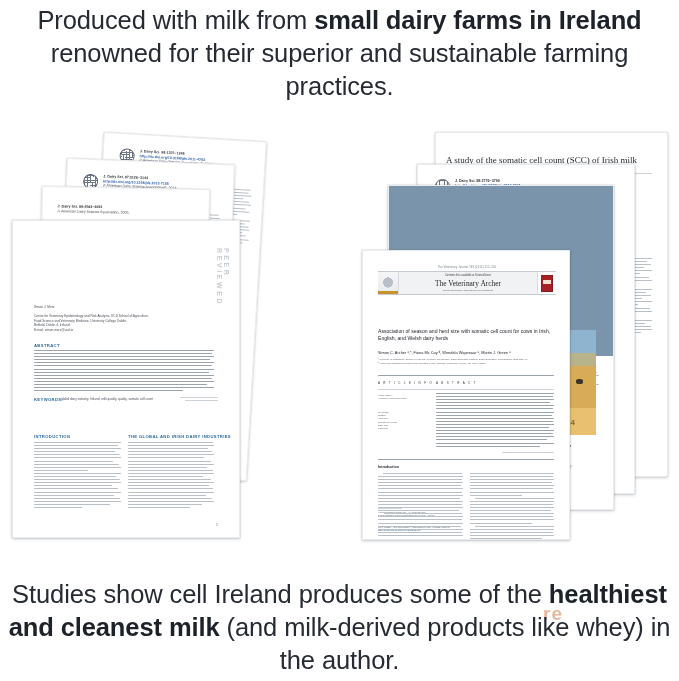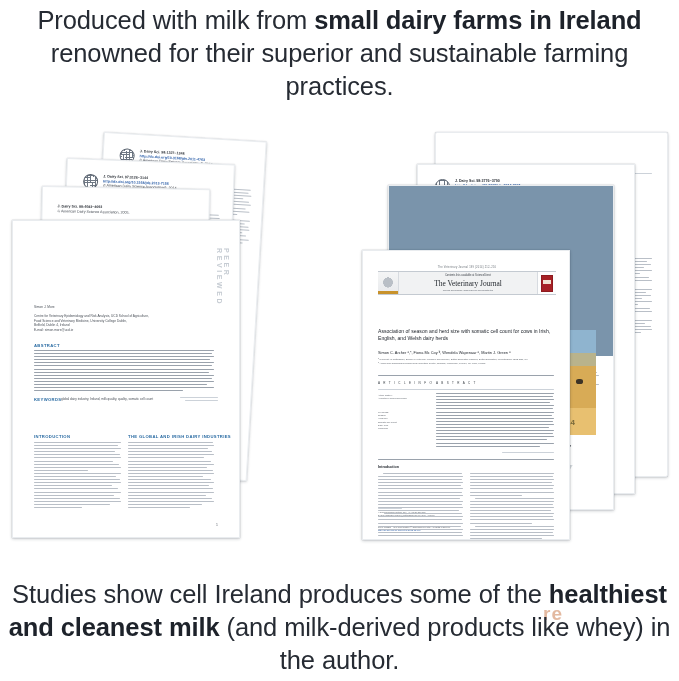--- a/index.html
+++ b/index.html
@@ -439,20 +439,21 @@
           </div>
         </div>
 
         <div class="pgno" style="right:21px; bottom:10px;">1</div>
       </div>
     </div>
 
     <div class="stack">
 
       <div class="sheet" style="left:435px; top:2px; width:233px; height:345px; border-radius:2px;">
+        <div class="scc-title" style="left:10px; top:22px;">A study of the somatic cell count (SCC) of Irish milk</div>
         <div class="lines" style="left:16px; top:40px; width:200px;">
           <div class="ln lt" style="width:100%"></div>
         </div>
         <div class="lines col2" style="left:16px; top:125px; width:200px;">
           <div>
             <div class="ln" style="width:0"></div>
           </div>
           <div>
             <div class="ln" style="width:100%"></div>
               <div class="ln" style="width:95%"></div>
@@ -536,21 +537,21 @@
           <div class="tvj-top">The Veterinary Journal 199 (2014) 212−216</div>
           <div class="tvj-box">
             <div class="tvj-sci">
               <div class="tree"></div>
               <div class="elsev"></div>
             </div>
             <div class="tvj-mid">
               <div class="tvj-avail">
                 <span>Contents lists available at ScienceDirect</span>
               </div>
-              <div class="tvj-name">The Veterinary Journal</div>
+              <div class="tvj-name">The Veterinary Archer</div>
               <div class="tvj-url">journal homepage: www.elsevier.com/locate/tvjl</div>
             </div>
             <div class="tvj-cover">
               <div class="bk"></div>
             </div>
           </div>
         </div>
 
         <div class="art-title" style="left:15px; top:77px; width:176px;">Association of season and herd size with somatic cell count for cows in Irish, English, and Welsh dairy herds</div>
         <div class="art-auth" style="left:15px; top:99px; width:176px;">Simon C. Archer ᵃ,*, Fiona Mc Coy ᵇ, Wendela Wapenaar ᵃ, Martin J. Green ᵃ</div>

